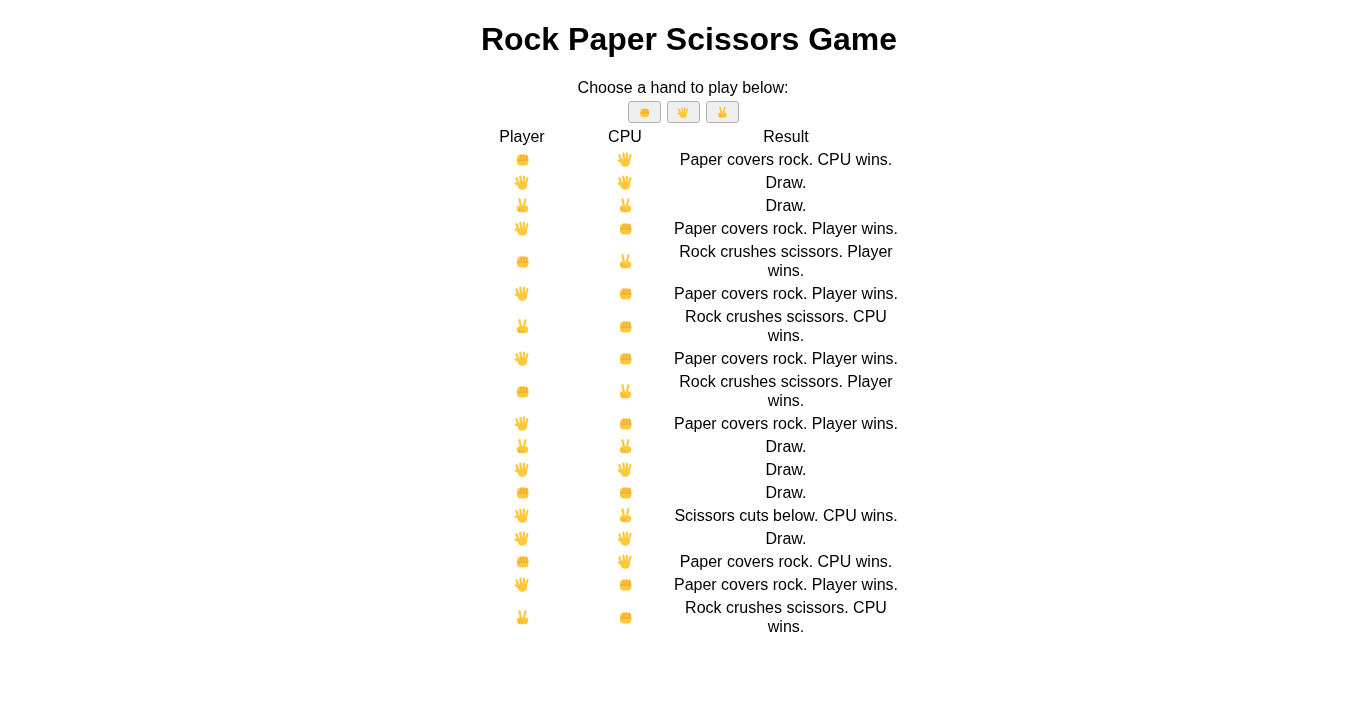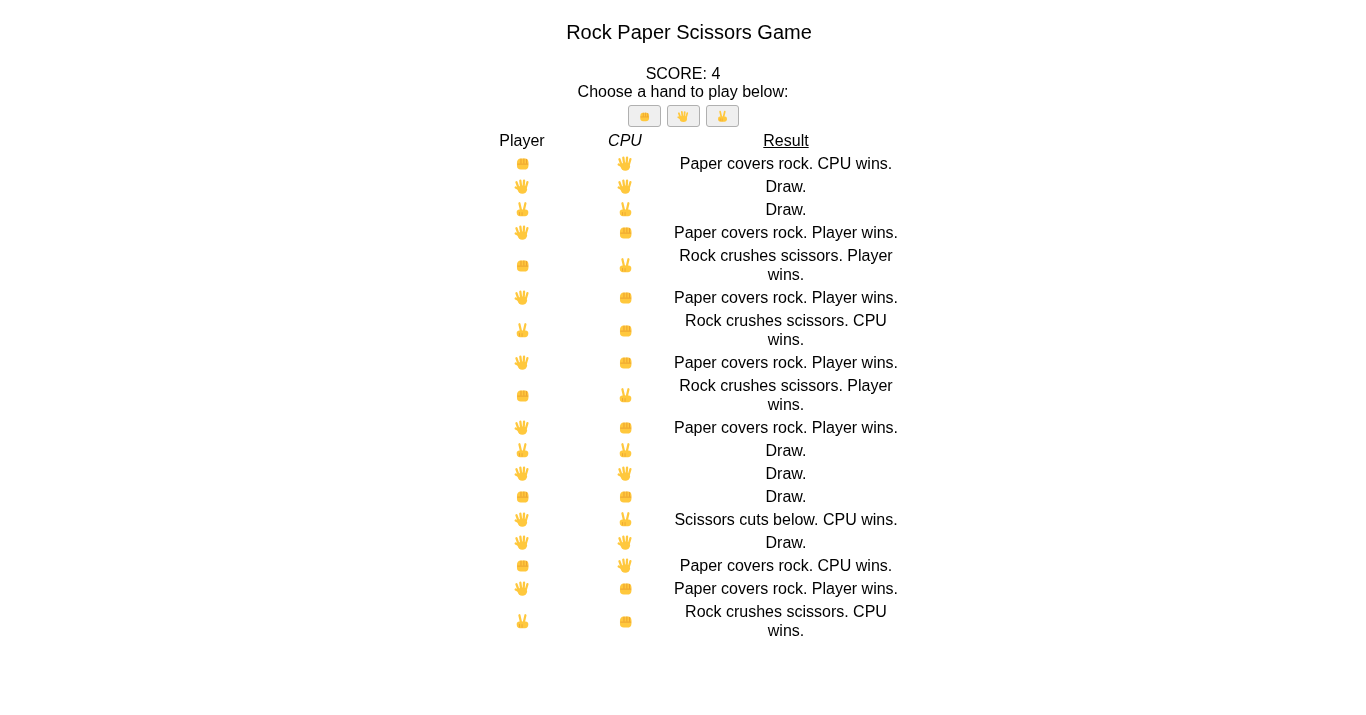--- a/index.html
+++ b/index.html
@@ -10,22 +10,22 @@
     overflow: hidden;
     box-sizing: border-box;
     padding-top: 8px;
     background: #ffffff;
     color: #000000;
     font-family: "Liberation Sans", sans-serif;
     font-size: 16px;
     text-align: center;
   }
   h1.page-title {
-    font-size: 20px;
-    font-weight: normal;
+    font-size: 32px;
+    font-weight: bold;
     margin: 13px 0 21px 12px;
   }
   .line { line-height: 18px; }
   .hand-buttons { margin: 4px 0 2px 0; }
   button.hand-button {
     display: inline-block;
     margin: 0 3px;
     padding: 4px 9px 3px 9px;
     background: #efefef;
     border: 1px solid #b0b0b0;
@@ -40,22 +40,22 @@
     border-collapse: collapse;
   }
   th, td {
     font-weight: normal;
     text-align: center;
     vertical-align: middle;
     padding: 2px 0;
     line-height: 19px;
   }
   .col-player { width: 120px; }
-  .col-cpu    { width: 86px; font-style: italic; }
-  .col-result { width: 236px; text-decoration: underline; }
+  .col-cpu    { width: 86px; }
+  .col-result { width: 236px; }
   svg.hand { width: 17px; height: 17px; vertical-align: -3px; }
 </style>
 </head>
 <body>
 
 <svg width="0" height="0" style="position:absolute" aria-hidden="true">
   <defs>
     <symbol id="sym-rock" viewBox="0 0 20 20">
       <path fill="var(--hand-fill,#FFC83D)" d="M3.5 9.5 C3.5 6 5 4.2 8 4.2 L13 4.2 C15.5 4.2 17 6 17 8.5 L17 12.5 C17 15.5 15 17.2 12 17.2 L8 17.2 C5 17.2 3.5 15.5 3.5 13 Z"></path>
       <path stroke="var(--hand-shade,#E89B2D)" stroke-width="1" fill="none" stroke-linecap="round" d="M8.2 4.8 L8.2 9.6 M11.6 4.6 L11.6 9.6 M14.8 5.2 L14.8 9.8 M4.3 10.7 L16.3 10.7"></path>
@@ -77,21 +77,20 @@
         <path d="M6.2 10 L13.8 10 C15.6 10 16.8 11.2 16.8 13 L16.8 14.2 C16.8 16.4 15.2 18 13 18 L7 18 C4.8 18 3.2 16.4 3.2 14.2 L3.2 13 C3.2 11.2 4.4 10 6.2 10 Z"></path>
       </g>
       <path stroke="var(--hand-shade,#E89B2D)" stroke-width="0.8" fill="none" stroke-linecap="round" d="M6.5 13.5 L6.5 16.4 M9.5 13.7 L9.5 16.8"></path>
     </symbol>
   </defs>
 </svg>
 
 <div class="viewport">
   <h1 class="page-title">Rock Paper Scissors Game</h1>
 
-  <div class="line"><span>SCORE:</span> <span>4</span></div>
 
   <div class="line">Choose a hand to play below:</div>
 
   <div class="hand-buttons"><button class="hand-button"><svg class="hand" viewBox="0 0 20 20" style="width: 13px; height: 13px;">
           <use href="#sym-rock"></use>
         </svg></button><button class="hand-button"><svg class="hand" viewBox="0 0 20 20" style="width: 13px; height: 13px;">
           <use href="#sym-paper"></use>
         </svg></button><button class="hand-button"><svg class="hand" viewBox="0 0 20 20" style="width: 13px; height: 13px;">
           <use href="#sym-scissors"></use>
         </svg></button></div>

